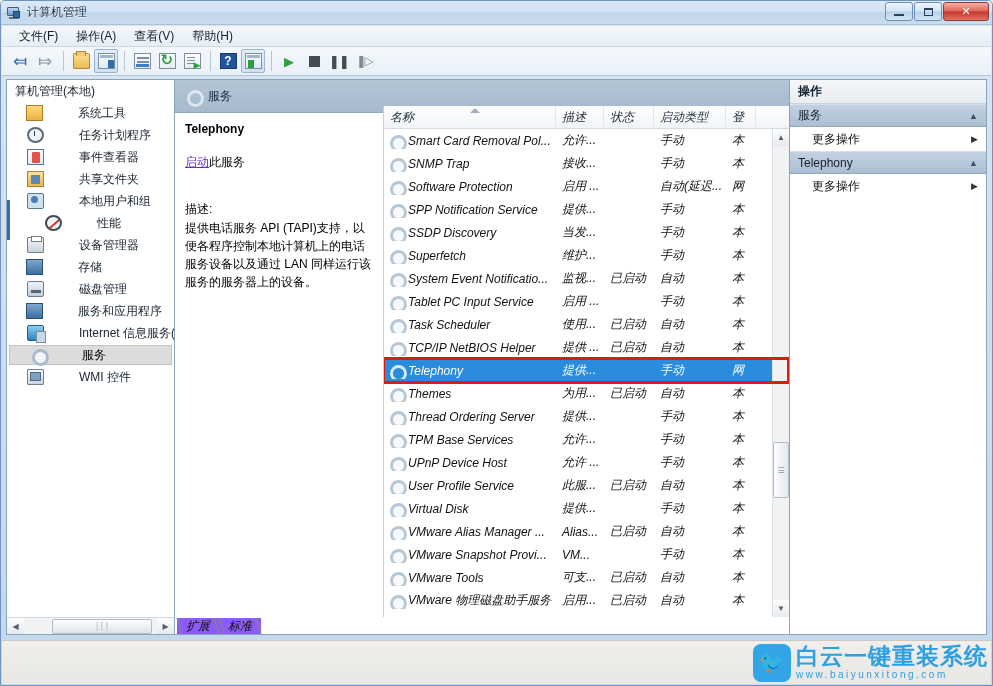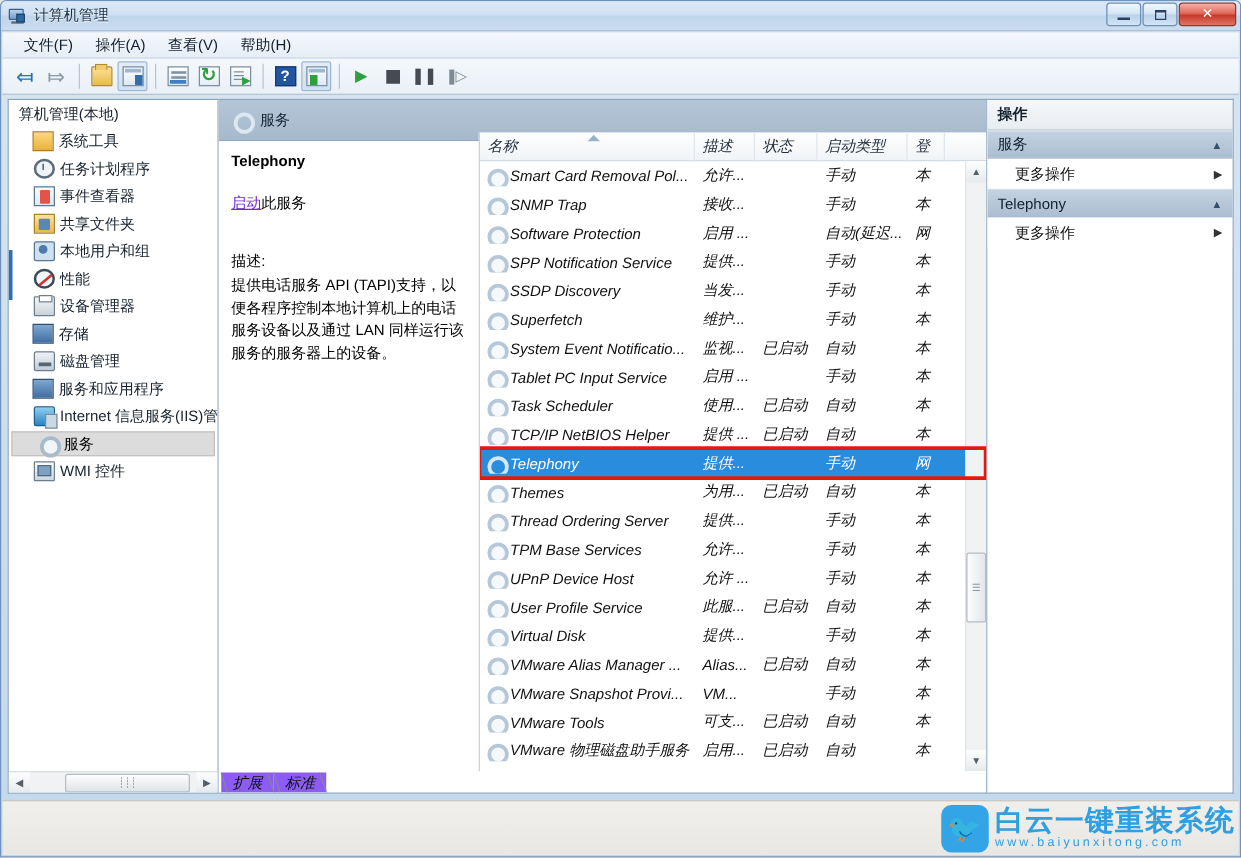--- a/index.html
+++ b/index.html
@@ -118,21 +118,21 @@
 
   
   #tree-pane {
     width: 169px; position: relative; overflow: hidden; flex: none;
     background:#fff; border:1px solid #8aa4bd;
   }
   #tree-scroll { position:absolute; left:0; top:0; right:0; bottom:18px; overflow:hidden; }
   .tnode { display:flex; align-items:center; height:22px; white-space:nowrap; padding-left:2px; }
   .tnode .tw { width:12px; flex:none; text-align:center; color:#8a9aa8; font-size:9px; }
   .tnode .ti { width:17px; height:16px; flex:none; margin-right:4px; position:relative; }
-  .tnode .tl { color:#17232f; font-size:12px; }
+  .tnode .tl { color:#17232f; font-size:12px;margin-left:31px; }
   .tnode.sel { background:#dcdcdc; border:1px solid #c2c2c2; height:20px; margin:1px 2px; padding-left:0;}
   .tnode.sel .tl { color:#000; }
 
   .ti-clock { border:2px solid #5c6b78; border-radius:50%; background:#eef3f7; width:15px; height:15px; }
   .ti-clock:after { content:''; position:absolute; left:5px; top:2px; width:1px; height:5px; background:#35424e; }
   .ti-event { background:linear-gradient(to bottom,#fbfdff,#dde8f2); border:1px solid #5a7siden; border:1px solid #5a7792; }
   .ti-event:after { content:''; position:absolute; left:4px; top:2px; width:8px; height:11px; background:#e2534a; border-radius:1px;}
   .ti-share { background:linear-gradient(to bottom,#ffe2a0,#e7b94f); border:1px solid #a9832a; }
   .ti-share:after{ content:''; position:absolute; left:3px; top:3px; width:9px; height:9px; background:#5c86b5; border-radius:1px;}
   .ti-users { background:#cfe0ef; border:1px solid #5a7792; border-radius:2px;}
@@ -409,21 +409,21 @@
           <div class="tnode" style="padding-left: 8px;">
             <span class="tw"></span>
             <span class="ti ti-share"></span>
             <span class="tl">共享文件夹</span>
           </div>
           <div class="tnode" style="padding-left: 8px;">
             <span class="tw"></span>
             <span class="ti ti-users"></span>
             <span class="tl">本地用户和组</span>
           </div>
-          <div class="tnode" style="padding-left: 8px;">
+          <div class="tnode" style="padding-left: 26px;">
             <span class="tw"></span>
             <span class="ti ti-perf"></span>
             <span class="tl">性能</span>
           </div>
           <div class="tnode" style="padding-left: 8px;">
             <span class="tw"></span>
             <span class="ti ti-dev"></span>
             <span class="tl">设备管理器</span>
           </div>
           <div class="tnode" style="padding-left: 4px;">

